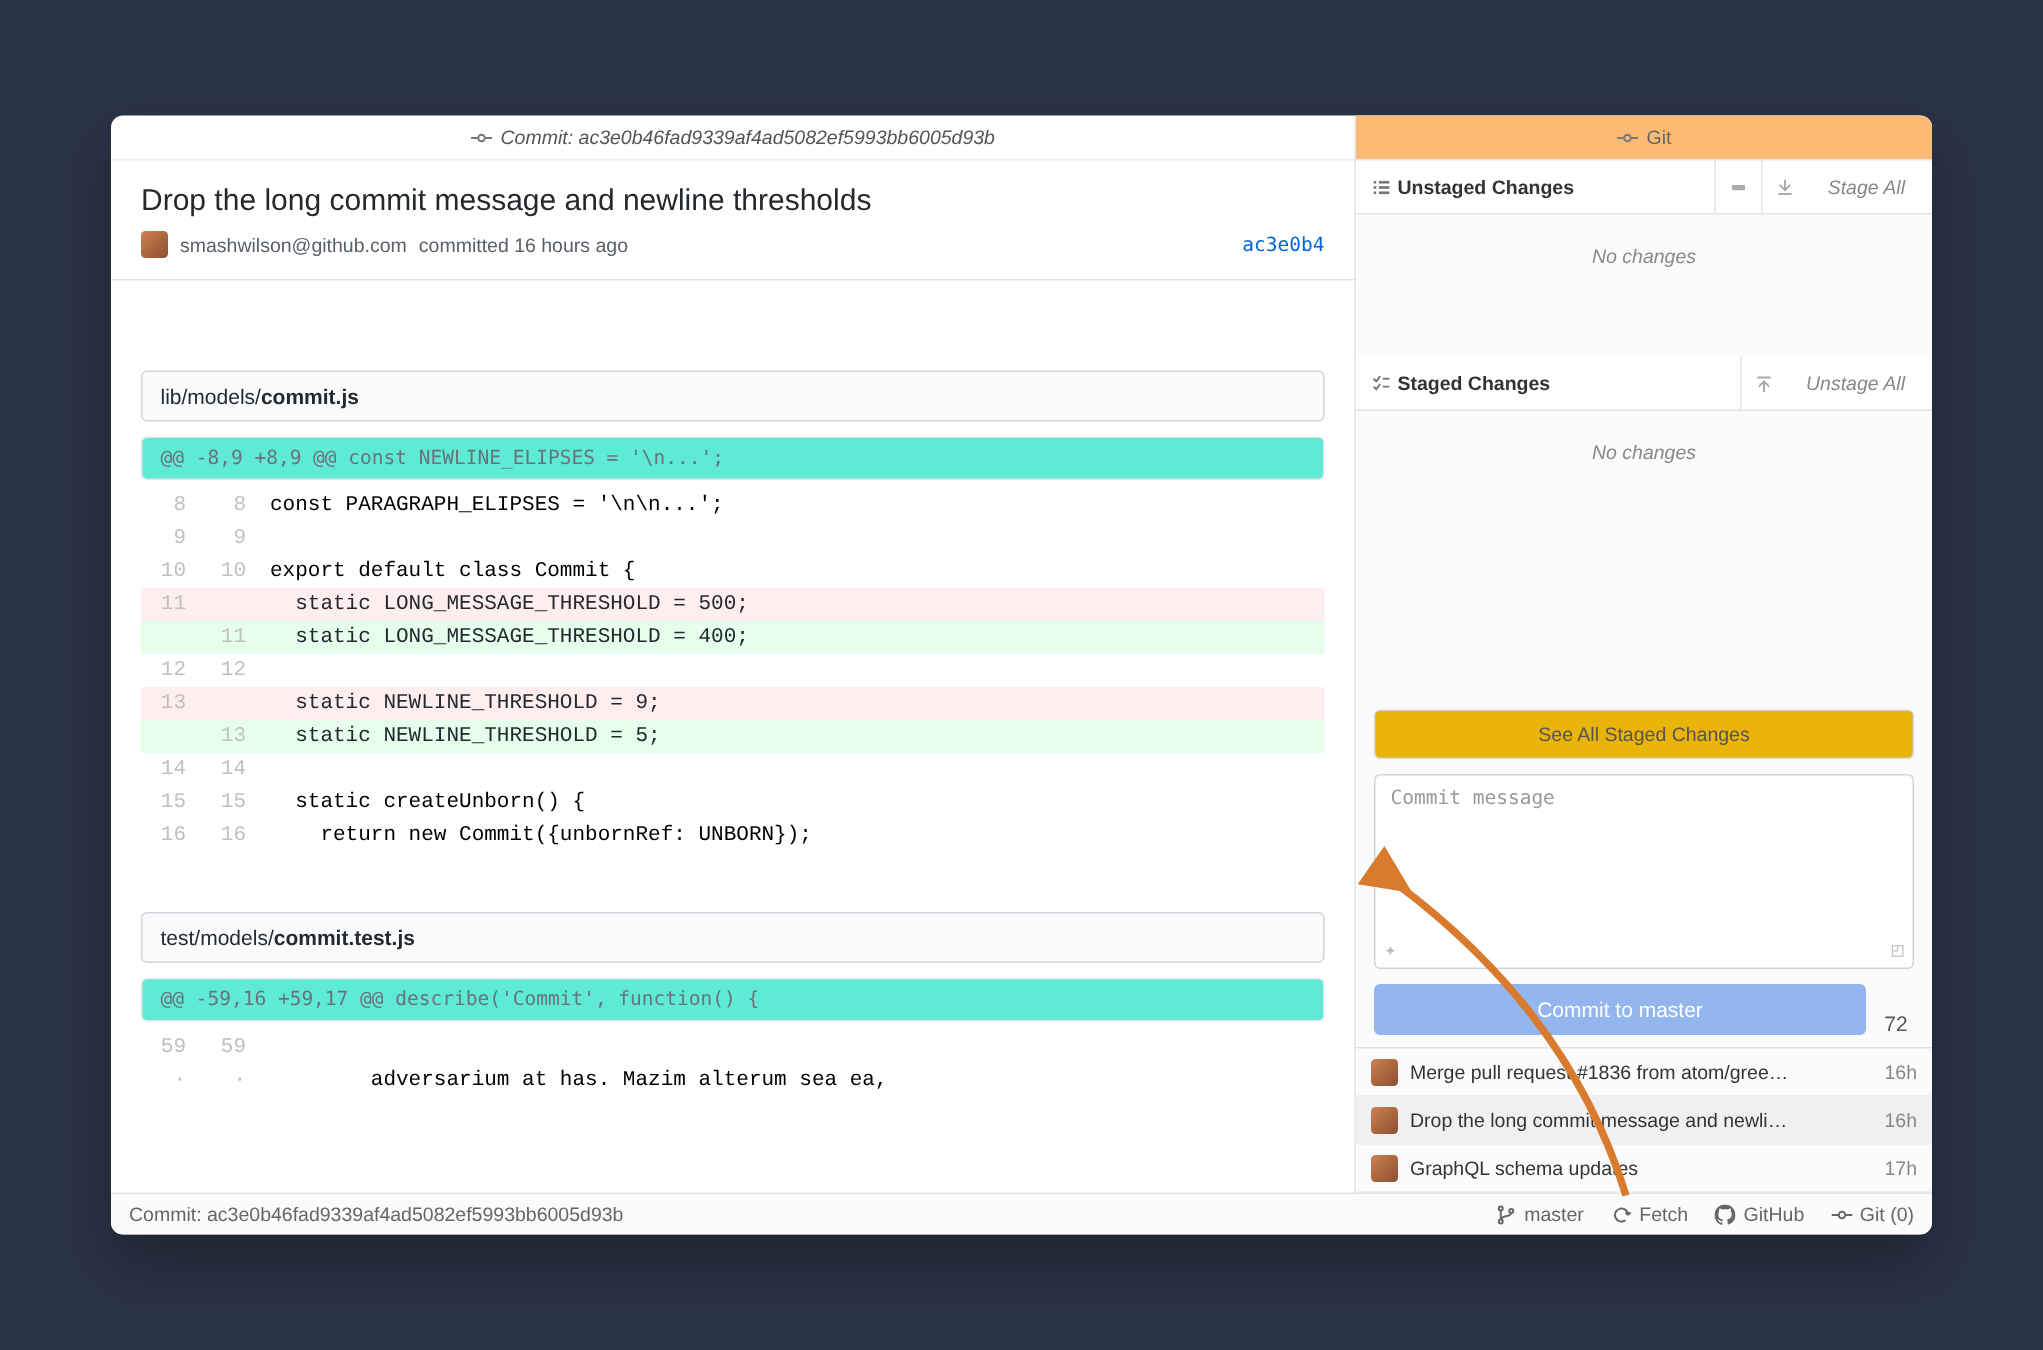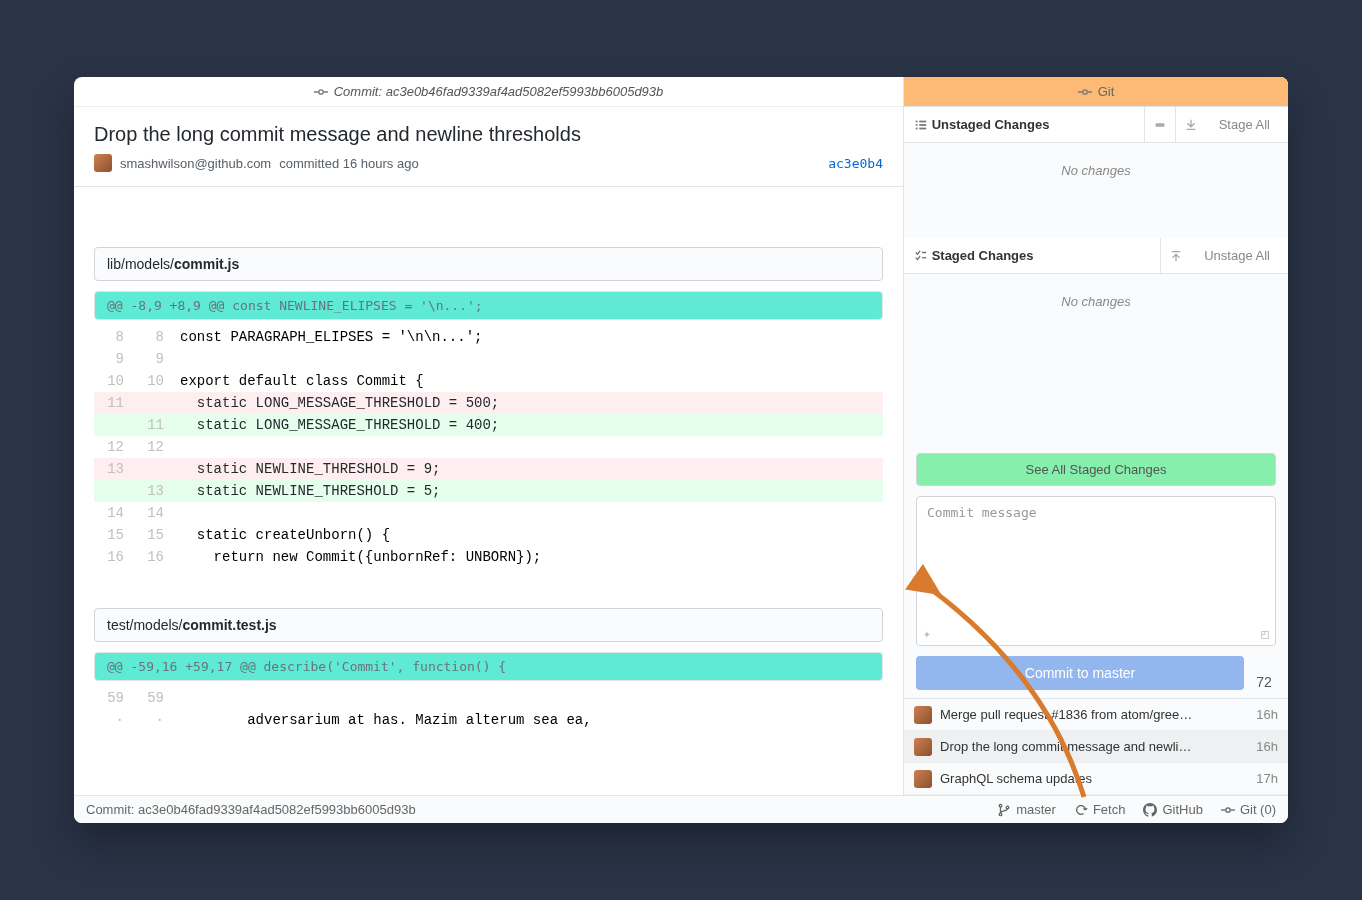--- a/index.html
+++ b/index.html
@@ -63,30 +63,30 @@
   .row-add { background:#e6ffed; }
   .row-add .code { color:#24292e; }
 
   
   .right-header { height:30px; display:flex; align-items:center; justify-content:center; gap:6px; color:#666; border-bottom:1px solid #e1e4e8; background:#fdba74;}
   .section-bar {
     display:flex; align-items:center; height:36px; padding:0 10px;
     border-bottom:1px solid #e1e4e8; background:#fff; font-weight:600; color:#333;
   }
   .section-bar .spacer{flex:1;}
-  .section-bar .right-btn { color:#888; font-weight:400; padding:0 8px; display:flex; align-items:center; gap:21px; border-left:1px solid #e1e4e8; height:100%;}
+  .section-bar .right-btn { color:#888; font-weight:400; padding:0 8px; display:flex; align-items:center; gap:21px; border-left:1px solid #e1e4e8; height:100%;font-style:italic;}
   .empty-msg { text-align:center; color:#888; padding: 20px 0 60px 0; font-style: italic; }
   .staged-area { flex:1; display:flex; flex-direction:column; }
   .see-all-btn {
     margin: 0 12px 10px 12px; padding:8px; border:1px solid #d1d5da; border-radius:4px;
-    background:#86efac; text-align:center; color:#555; font-size:13px;
+    background:#eab308; text-align:center; color:#555; font-size:13px;
   }
   .commit-box {
     margin: 0 12px 10px 12px; border:1px solid #d1d5da; border-radius:4px;
-    background:#fff; height:150px; padding:8px 10px; position:relative;
+    background:#fff; height:130px; padding:8px 10px; position:relative;
     font-family: SFMono-Regular, Consolas, monospace; color:#999;
   }
   .commit-box .resize { position:absolute; right:6px; bottom:4px; color:#bbb; }
   .commit-box .plus { position:absolute; left:6px; bottom:4px; color:#bbb; }
   .commit-btn-row { display:flex; margin:0 12px 8px 12px; gap:8px; align-items:flex-end;}
   .commit-btn { flex:1; background:#93b6ef; color:#fff; border-radius:4px; padding:9px; text-align:center; font-size:14px;}
   .commit-count { color:#555; font-size:14px; width:24px; text-align:center;}
   .recent-commits { border-top:1px solid #e1e4e8; }
   .recent-row { display:flex; align-items:center; height:32px; padding:0 10px; gap:8px; color:#333; font-size:13px; border-bottom:1px solid #eee;}
   .recent-row.active { background:#eef0f2; }

